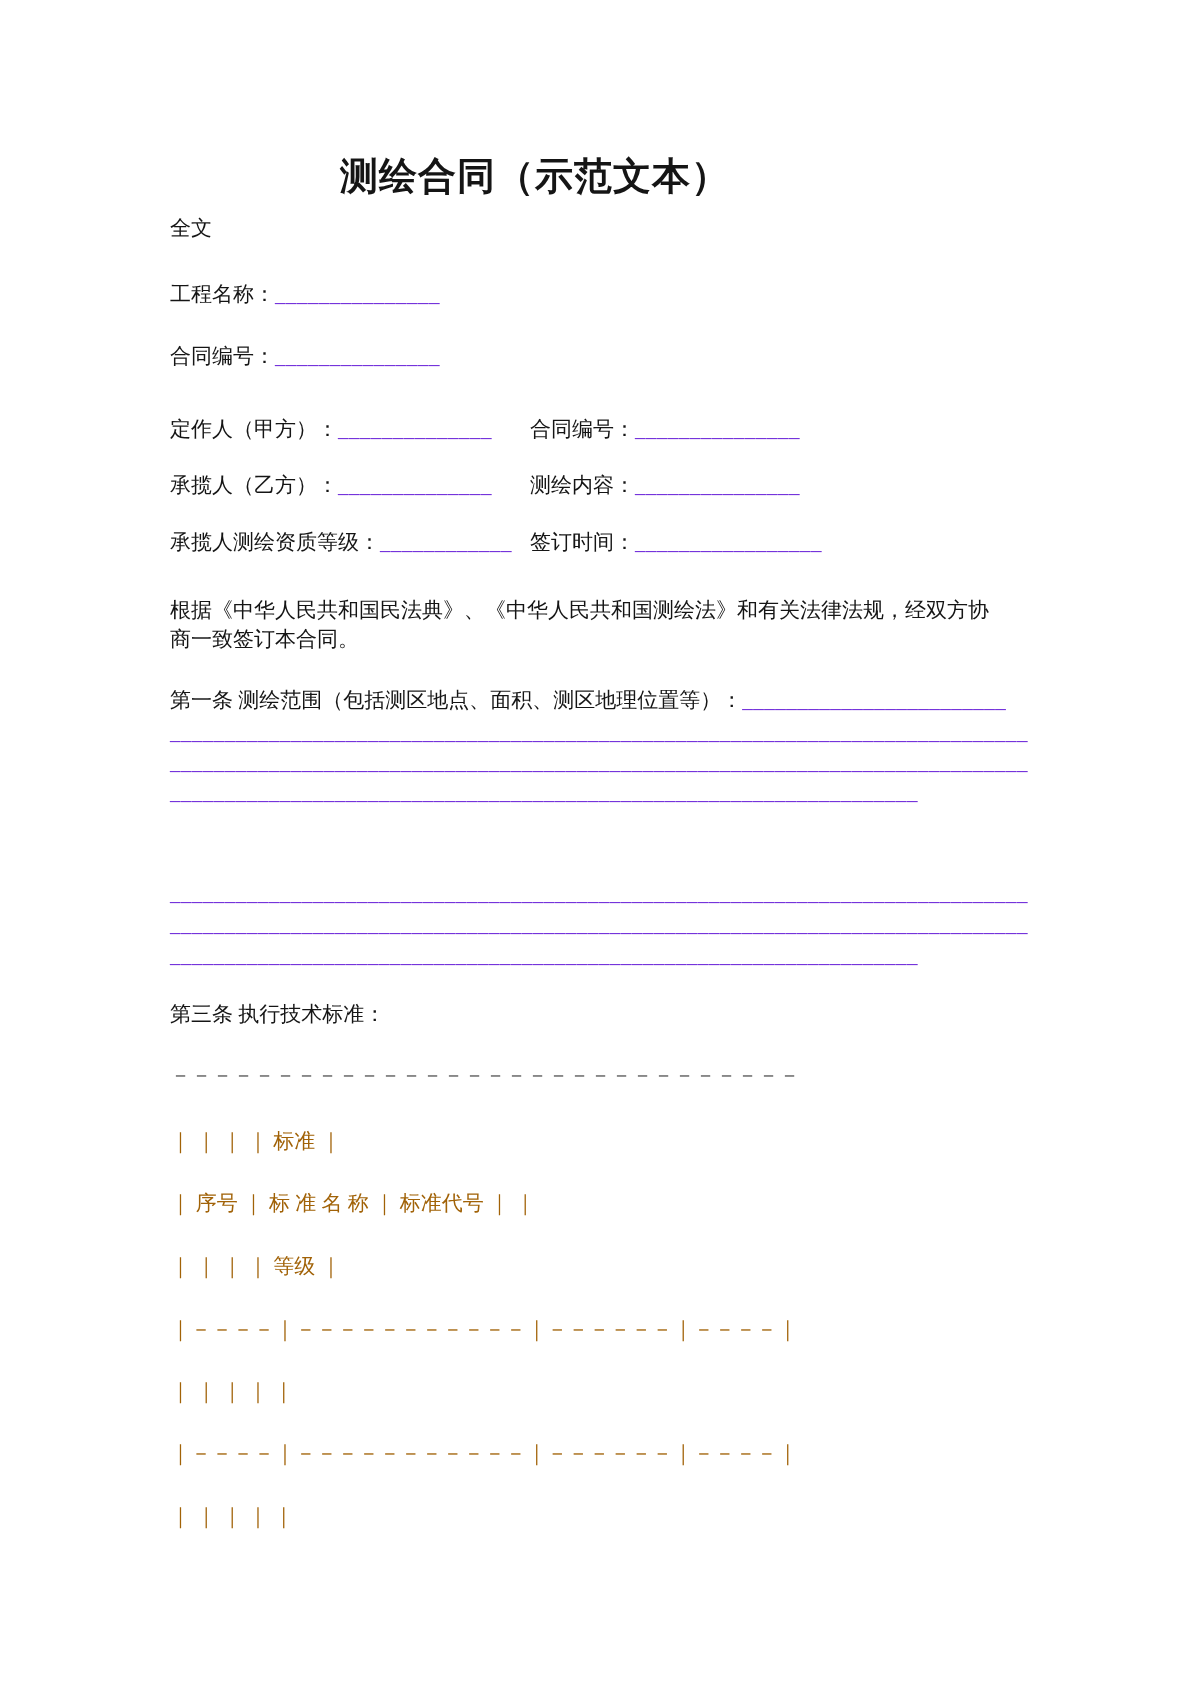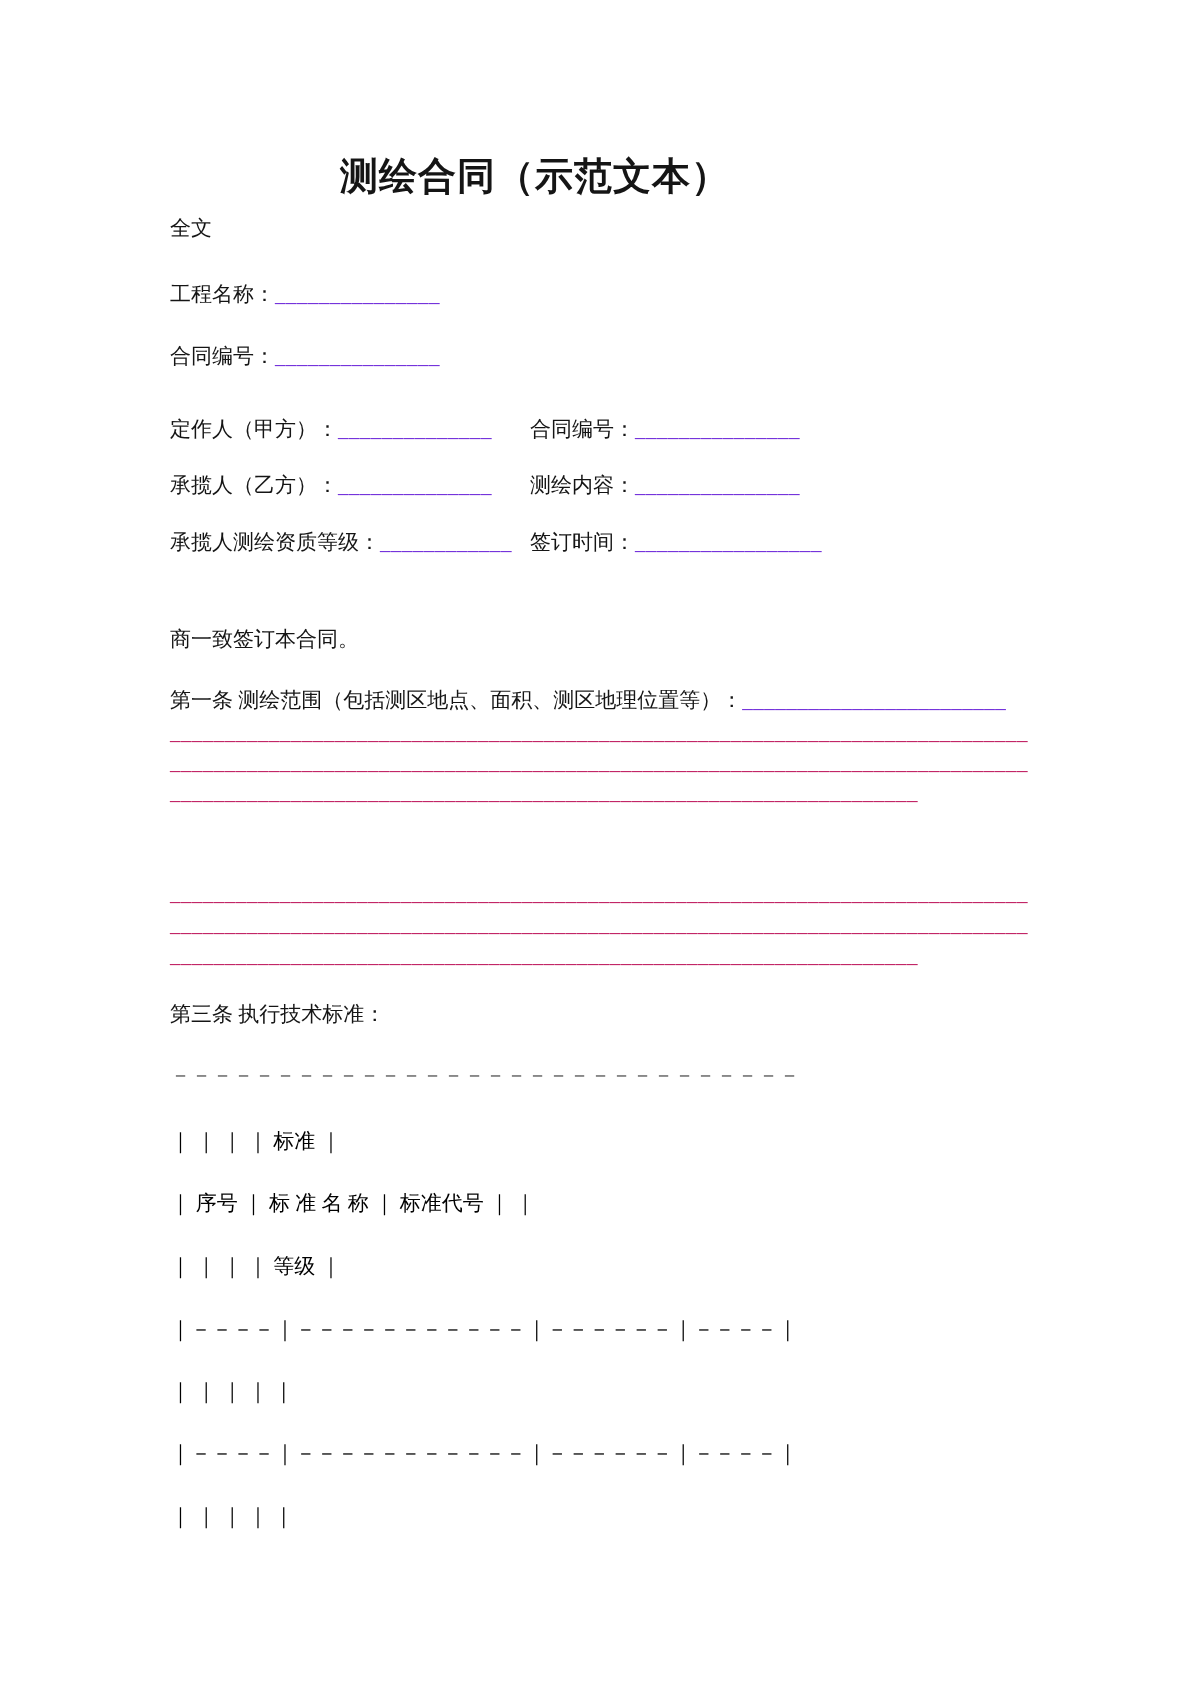--- a/index.html
+++ b/index.html
@@ -30,31 +30,31 @@
     text-align: center;
     font-size: 38px;
     font-weight: bold;
     letter-spacing: 1px;
   }
   .blank {
     color: #6d28d9;
     letter-spacing: 0.5px;
   }
   .uline {
-    color: #be185d;
+    color: #6d28d9;
     letter-spacing: 0.5px;
   }
   .col2 {
     position: absolute;
     left: 360px;
     top: 0;
     white-space: nowrap;
   }
   .tbl {
-    color: #000000;
+    color: #a16207;
   }
   .dashline {
     color: #555555;
   }
 </style>
 </head>
 <body>
 
 <div id="page">
 
@@ -84,20 +84,21 @@
     </span>
   </div>
 
   <div class="ln" style="top:531px">
     <span>承揽人测绘资质等级：</span><span class="blank">____________</span>
     <span class="col2">
       <span>签订时间：</span><span class="blank">_________________</span>
     </span>
   </div>
 
+  <div class="ln" style="top:599px">根据《中华人民共和国民法典》、《中华人民共和国测绘法》和有关法律法规，经双方协</div>
   <div class="ln" style="top:628px">商一致签订本合同。</div>
 
   <div class="ln" style="top:689px">
     <span>第一条 测绘范围（包括测区地点、面积、测区地理位置等）：</span><span class="blank">________________________</span>
   </div>
   <div class="ln uline" style="top:721px">______________________________________________________________________________</div>
   <div class="ln uline" style="top:751px">______________________________________________________________________________</div>
   <div class="ln uline" style="top:781px">____________________________________________________________________</div>
 
   <div class="ln uline" style="top:882px">______________________________________________________________________________</div>

